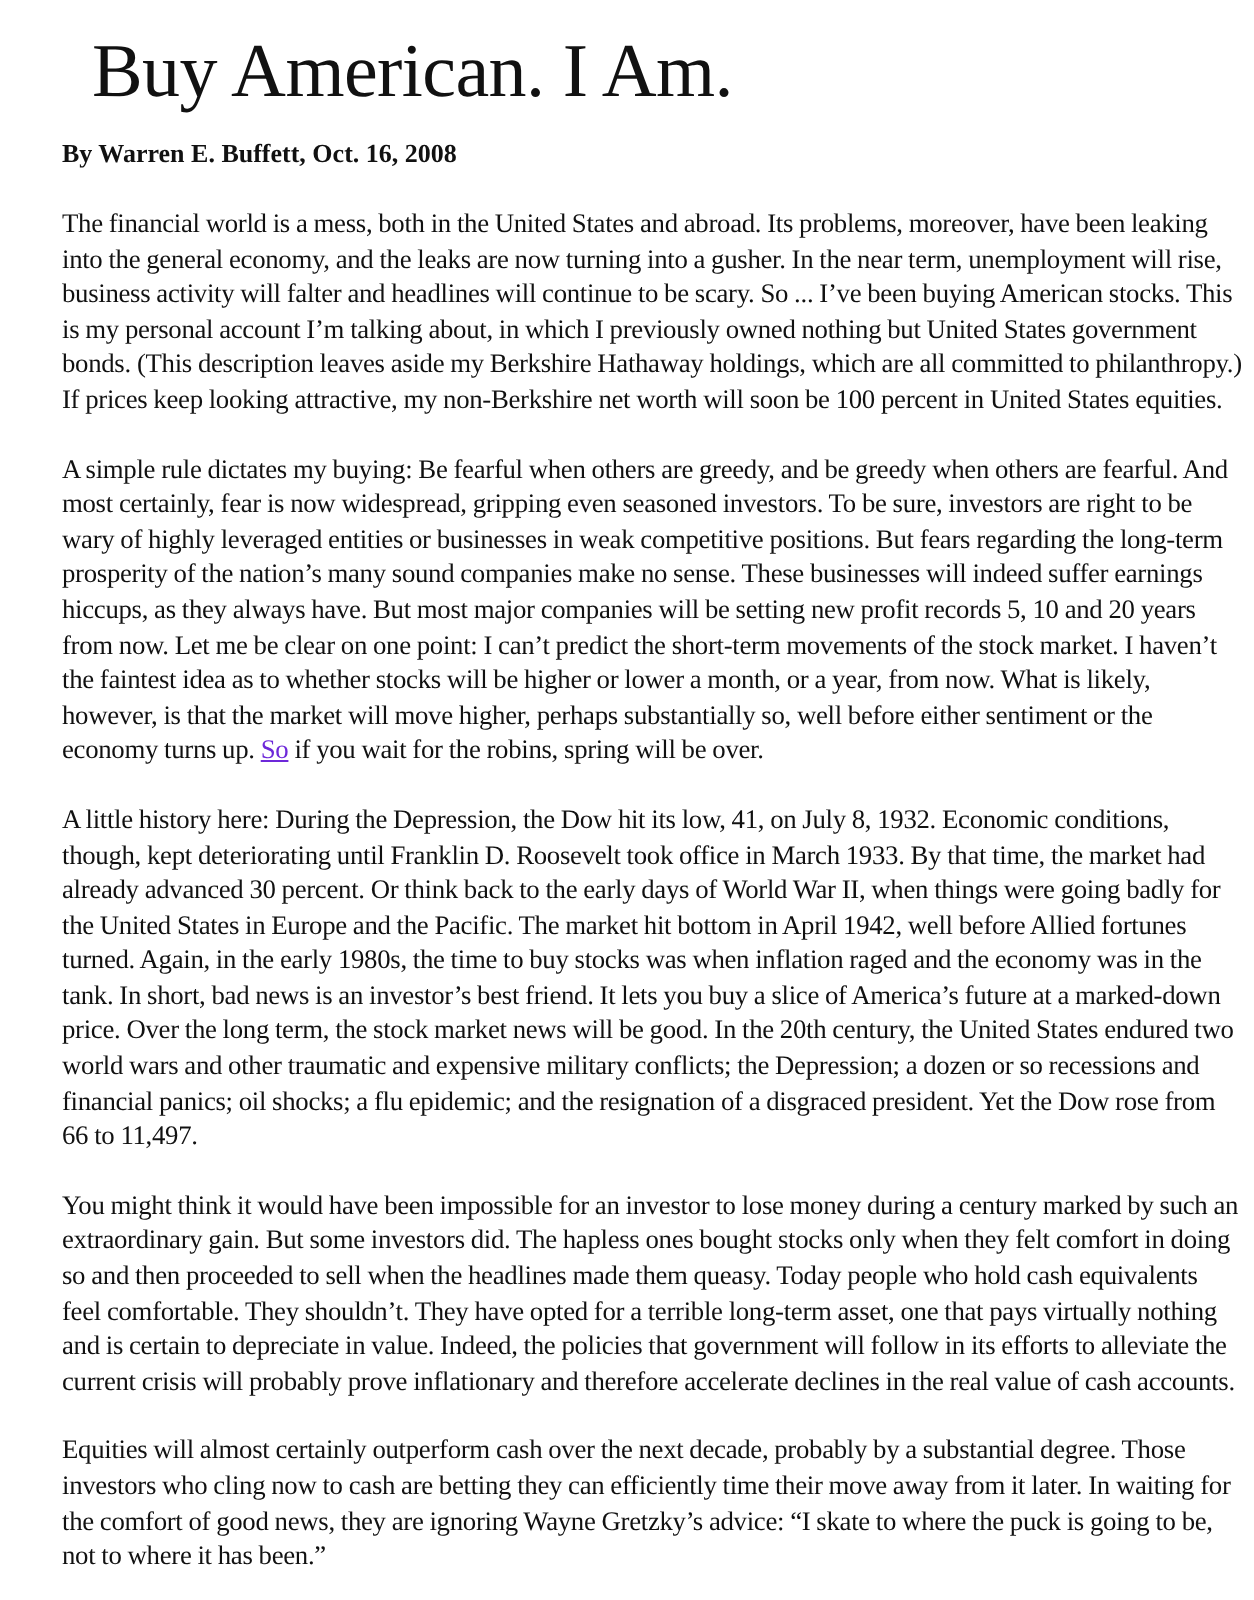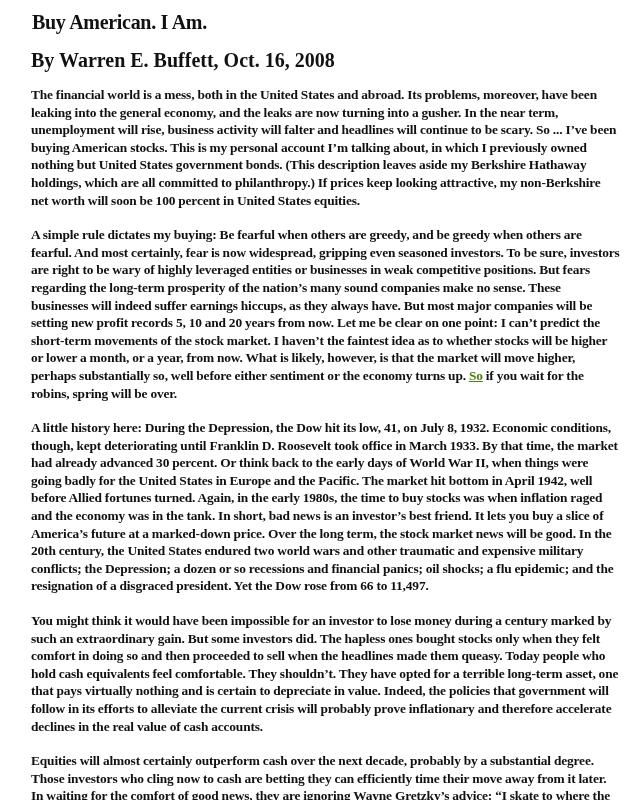--- a/index.html
+++ b/index.html
@@ -3,29 +3,29 @@
   <meta charset="utf-8">
   <style>
     html, body { margin: 0; padding: 0; background: #ffffff; }
     body {
       width: 627px; height: 800px; overflow: hidden;
       font-family: "Liberation Serif", "DejaVu Serif", serif;
       color: #111111;
     }
     .page { padding: 4px 0 0 31px; width: 590px; }
     h1 {
-      font-size: 20px; font-weight: bold; margin: 1px; line-height: 34px;
+      font-size: 38px; font-weight: normal; margin: 15px; line-height: 34px;
       letter-spacing: -0.3px;
     }
-    .byline { font-size: 20px; font-weight: bold; margin: 12px 0 0 0; line-height: 18px; }
+    .byline { font-size: 13px; font-weight: bold; margin: 12px 0 0 0; line-height: 18px; }
     p {
       font-size: 13.4px; line-height: 17.6px; margin: 17px 0 0 0;
-      letter-spacing: -0.15px; word-spacing: -0.2px; font-weight: bold;
+      letter-spacing: -0.15px; word-spacing: -0.2px;
     }
-    .link { color: #4d7c0f; text-decoration: underline; }
+    .link { color: #6d28d9; text-decoration: underline; }
   </style>
 </head>
 <body>
 
 <div class="page">
   <h1>Buy American. I Am.</h1>
   <div class="byline">By Warren E. Buffett, Oct. 16, 2008</div>
 
   <p>The financial world is a mess, both in the United States and abroad. Its problems, moreover, have been leaking into the general economy, and the leaks are now turning into a gusher. In the near term, unemployment will rise, business activity will falter and headlines will continue to be scary. So ... I’ve been buying American stocks. This is my personal account I’m talking about, in which I previously owned nothing but United States government bonds. (This description leaves aside my Berkshire Hathaway holdings, which are all committed to philanthropy.) If prices keep looking attractive, my non-Berkshire net worth will soon be 100 percent in United States equities.</p>
   <p><span>A simple rule dictates my buying: Be fearful when others are greedy, and be greedy when others are fearful. And most certainly, fear is now widespread, gripping even seasoned investors. To be sure, investors are right to be wary of highly leveraged entities or businesses in weak competitive positions. But fears regarding the long-term prosperity of the nation’s many sound companies make no sense. These businesses will indeed suffer earnings hiccups, as they always have. But most major companies will be setting new profit records 5, 10 and 20 years from now. Let me be clear on one point: I can’t predict the short-term movements of the stock market. I haven’t the faintest idea as to whether stocks will be higher or lower a month, or a year, from now. What is likely, however, is that the market will move higher, perhaps substantially so, well before either sentiment or the economy turns up.</span> <span class="link">So</span><span> if you wait for the robins, spring will be over.</span></p>

